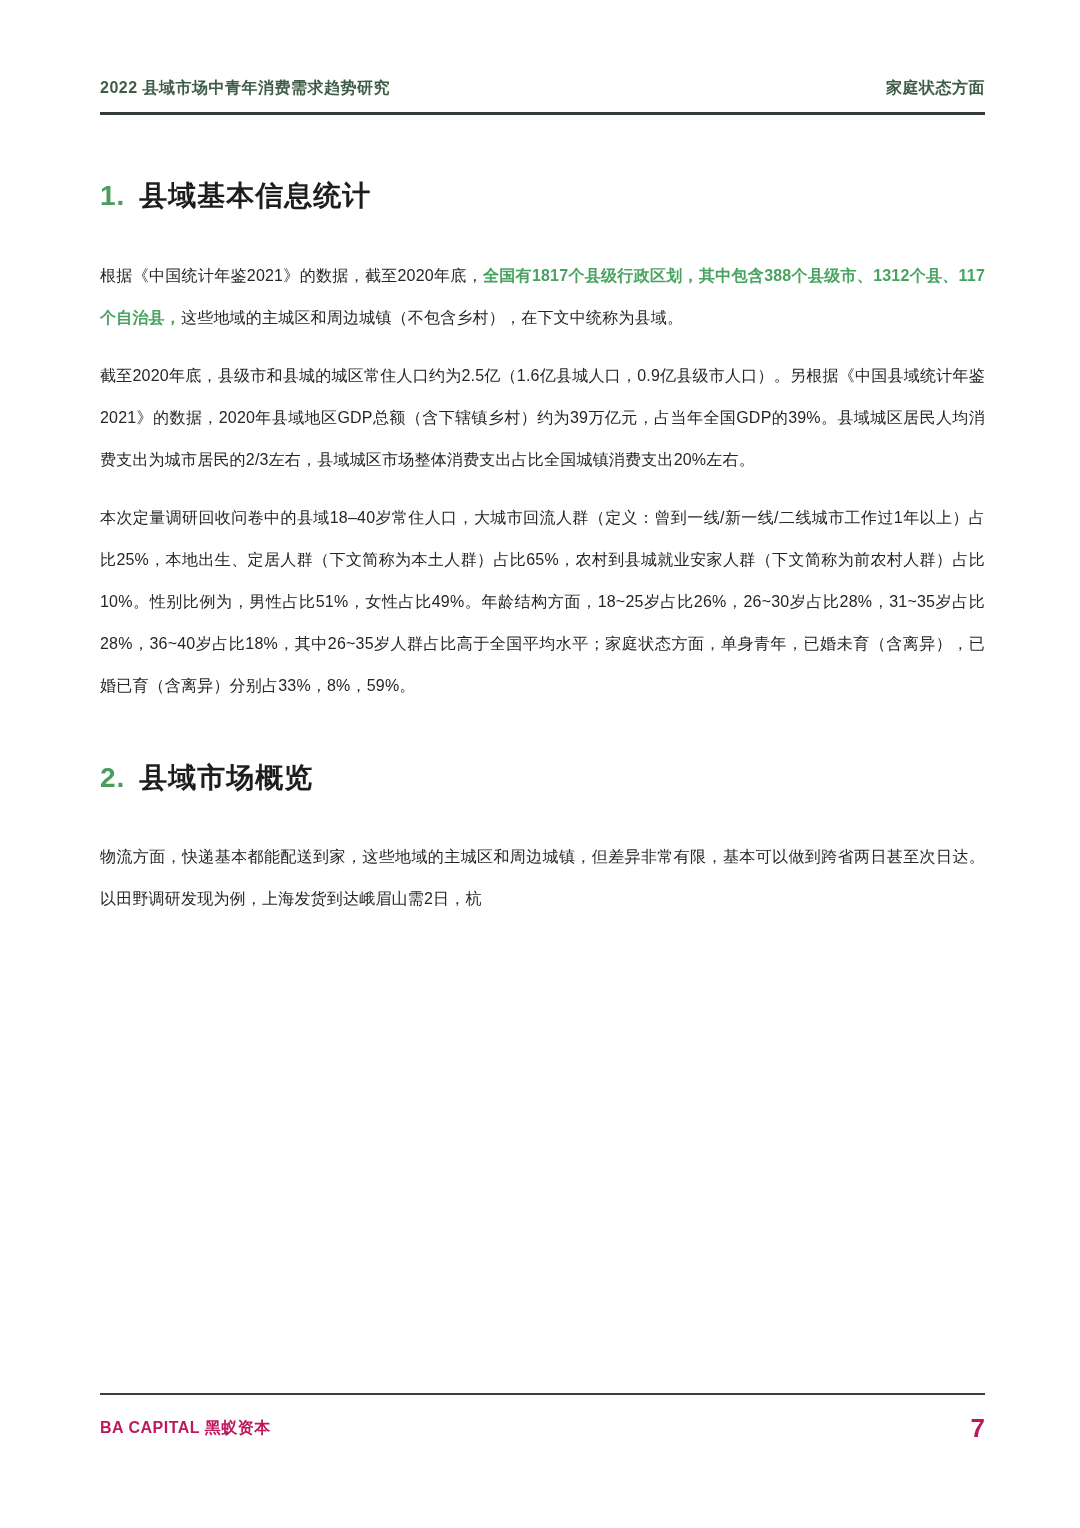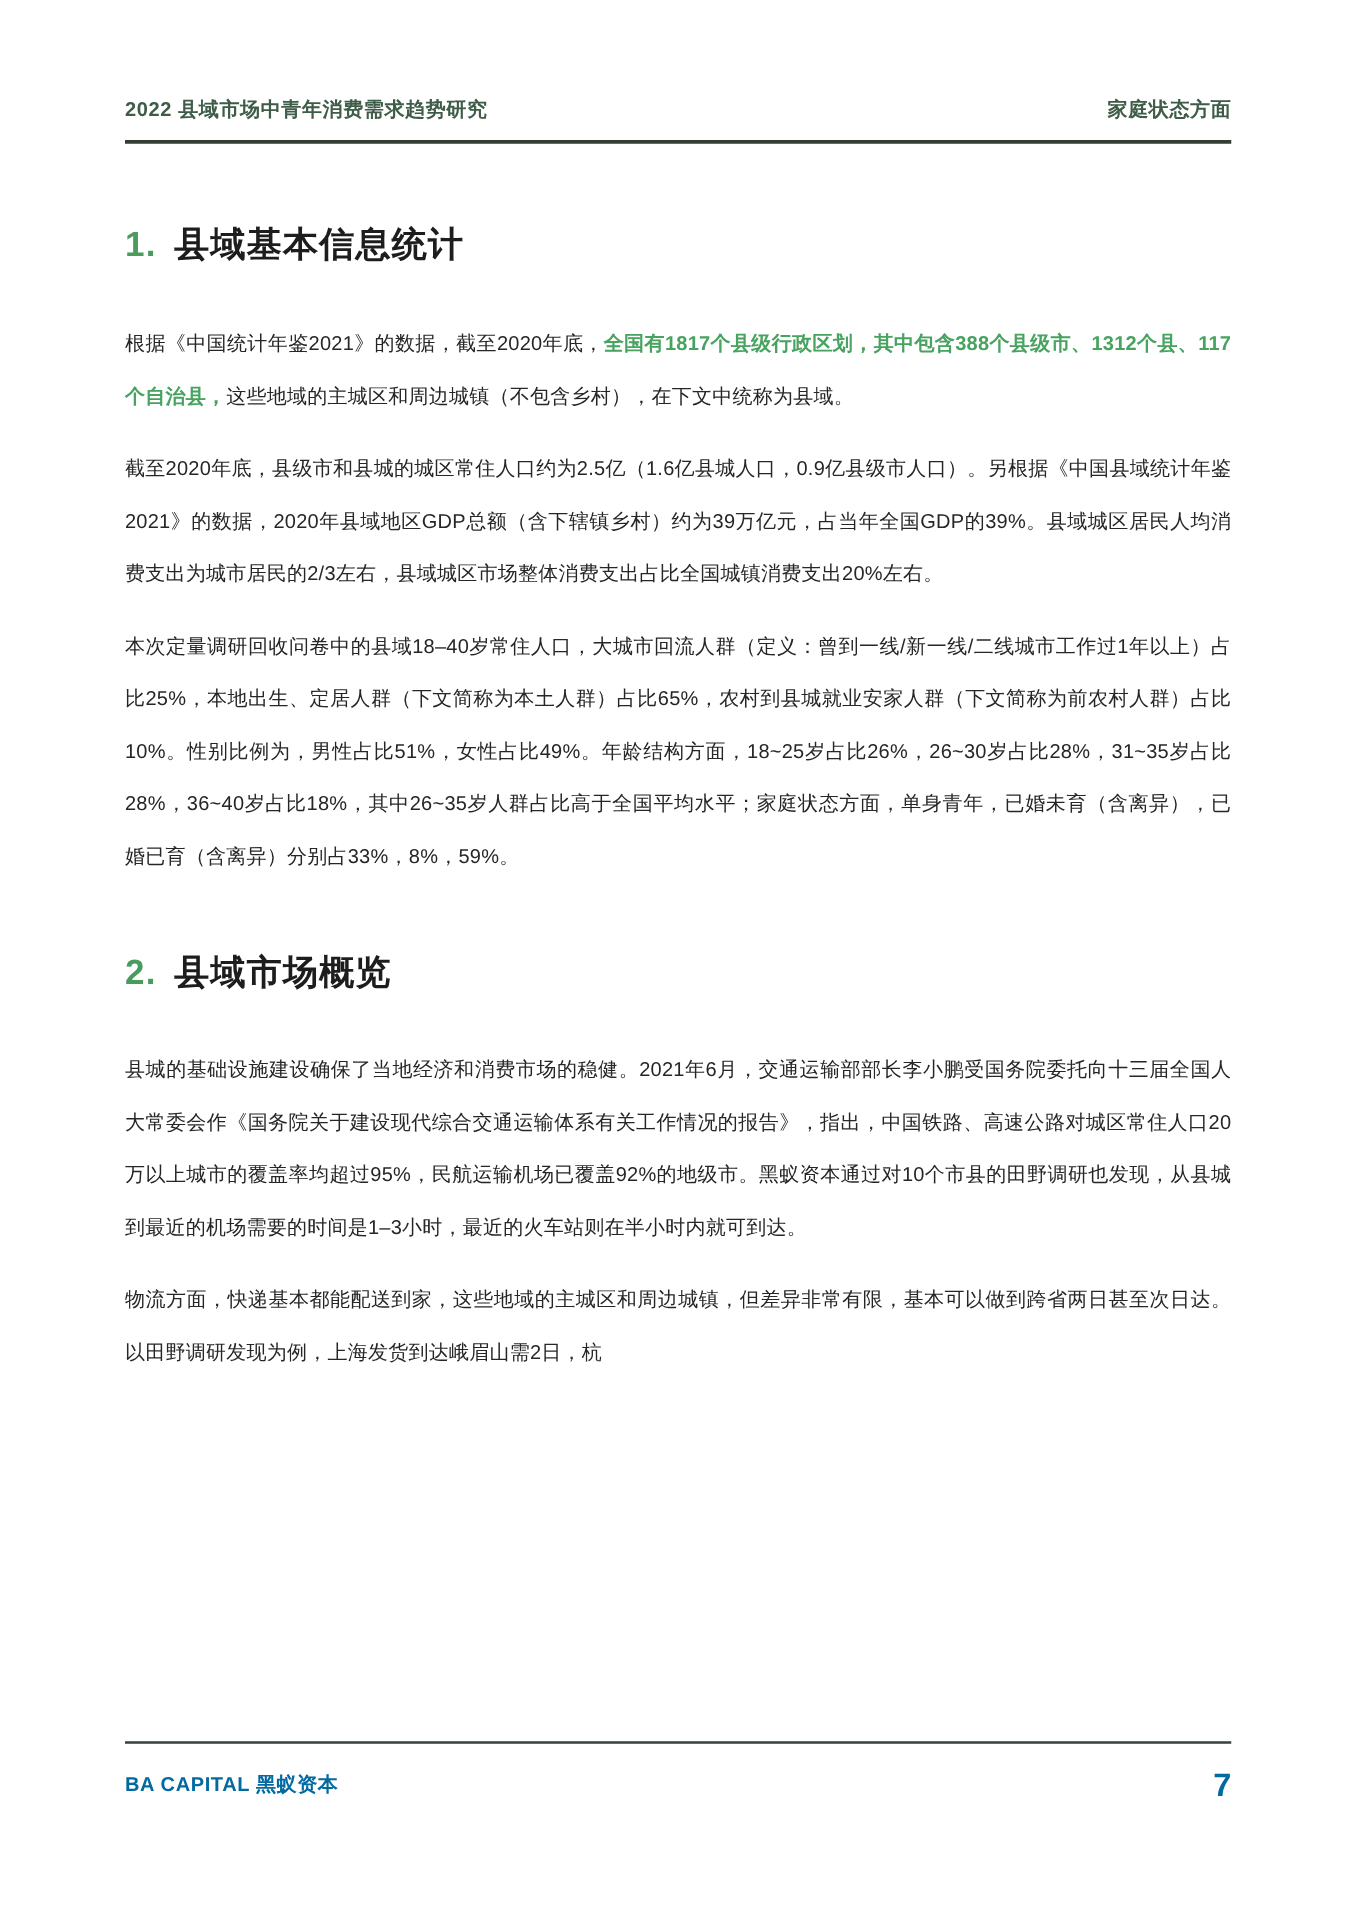--- a/index.html
+++ b/index.html
@@ -77,21 +77,21 @@
   .footer-rule {
     height: 2px;
     background: #38413a;
     border: none;
   }
   .footer-row {
     margin-top: 18px;
     display: flex;
     justify-content: space-between;
     align-items: center;
-    color: #0369a1;
+    color: #be185d;
   }
   .footer-brand {
     font-size: 16px;
     font-weight: bold;
     letter-spacing: 0.5px;
   }
   .footer-page-num {
     font-size: 26px;
     font-weight: bold;
   }
@@ -112,21 +112,20 @@
     <h1 class="section-heading"><span class="sec-num">1.</span><span>县域基本信息统计</span></h1>
 
     <p><span>根据《中国统计年鉴2021》的数据，截至2020年底，</span><span class="highlight">全国有1817个县级行政区划，其中包含388个县级市、1312个县、117个自治县，</span><span>这些地域的主城区和周边城镇（不包含乡村），在下文中统称为县域。</span></p>
 
     <p>截至2020年底，县级市和县城的城区常住人口约为2.5亿（1.6亿县城人口，0.9亿县级市人口）。另根据《中国县域统计年鉴2021》的数据，2020年县域地区GDP总额（含下辖镇乡村）约为39万亿元，占当年全国GDP的39%。县域城区居民人均消费支出为城市居民的2/3左右，县域城区市场整体消费支出占比全国城镇消费支出20%左右。</p>
 
     <p>本次定量调研回收问卷中的县域18–40岁常住人口，大城市回流人群（定义：曾到一线/新一线/二线城市工作过1年以上）占比25%，本地出生、定居人群（下文简称为本土人群）占比65%，农村到县城就业安家人群（下文简称为前农村人群）占比10%。性别比例为，男性占比51%，女性占比49%。年龄结构方面，18~25岁占比26%，26~30岁占比28%，31~35岁占比28%，36~40岁占比18%，其中26~35岁人群占比高于全国平均水平；家庭状态方面，单身青年，已婚未育（含离异），已婚已育（含离异）分别占33%，8%，59%。</p>
 
     <h1 class="section-heading second"><span class="sec-num">2.</span><span>县域市场概览</span></h1>
 
-    <p>县城的基础设施建设确保了当地经济和消费市场的稳健。2021年6月，交通运输部部长李小鹏受国务院委托向十三届全国人大常委会作《国务院关于建设现代综合交通运输体系有关工作情况的报告》，指出，中国铁路、高速公路对城区常住人口20万以上城市的覆盖率均超过95%，民航运输机场已覆盖92%的地级市。黑蚁资本通过对10个市县的田野调研也发现，从县城到最近的机场需要的时间是1–3小时，最近的火车站则在半小时内就可到达。</p>
 
     <p>物流方面，快递基本都能配送到家，这些地域的主城区和周边城镇，但差异非常有限，基本可以做到跨省两日甚至次日达。以田野调研发现为例，上海发货到达峨眉山需2日，杭</p>
 
   </main>
 
   <footer class="page-footer">
     <hr class="footer-rule">
     <div class="footer-row">
       <span class="footer-brand">BA CAPITAL 黑蚁资本</span>
       <span class="footer-page-num">7</span>

